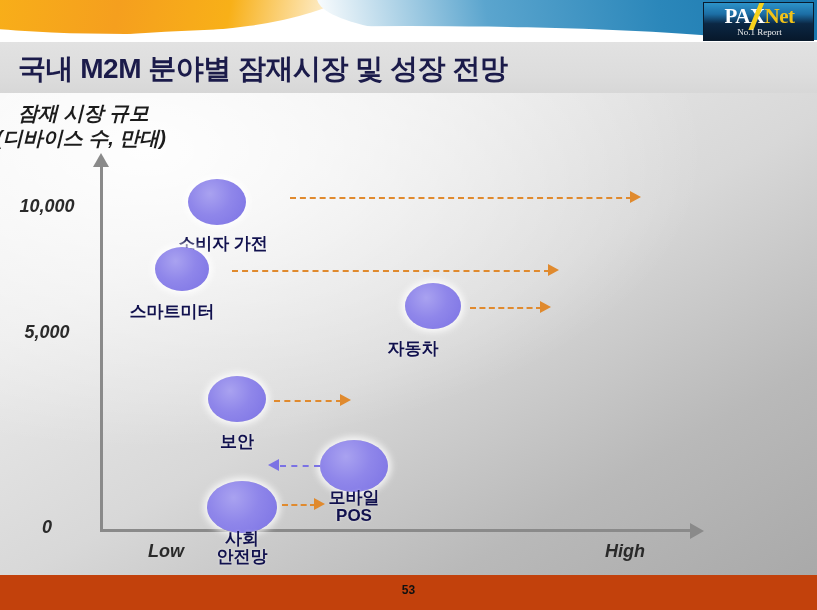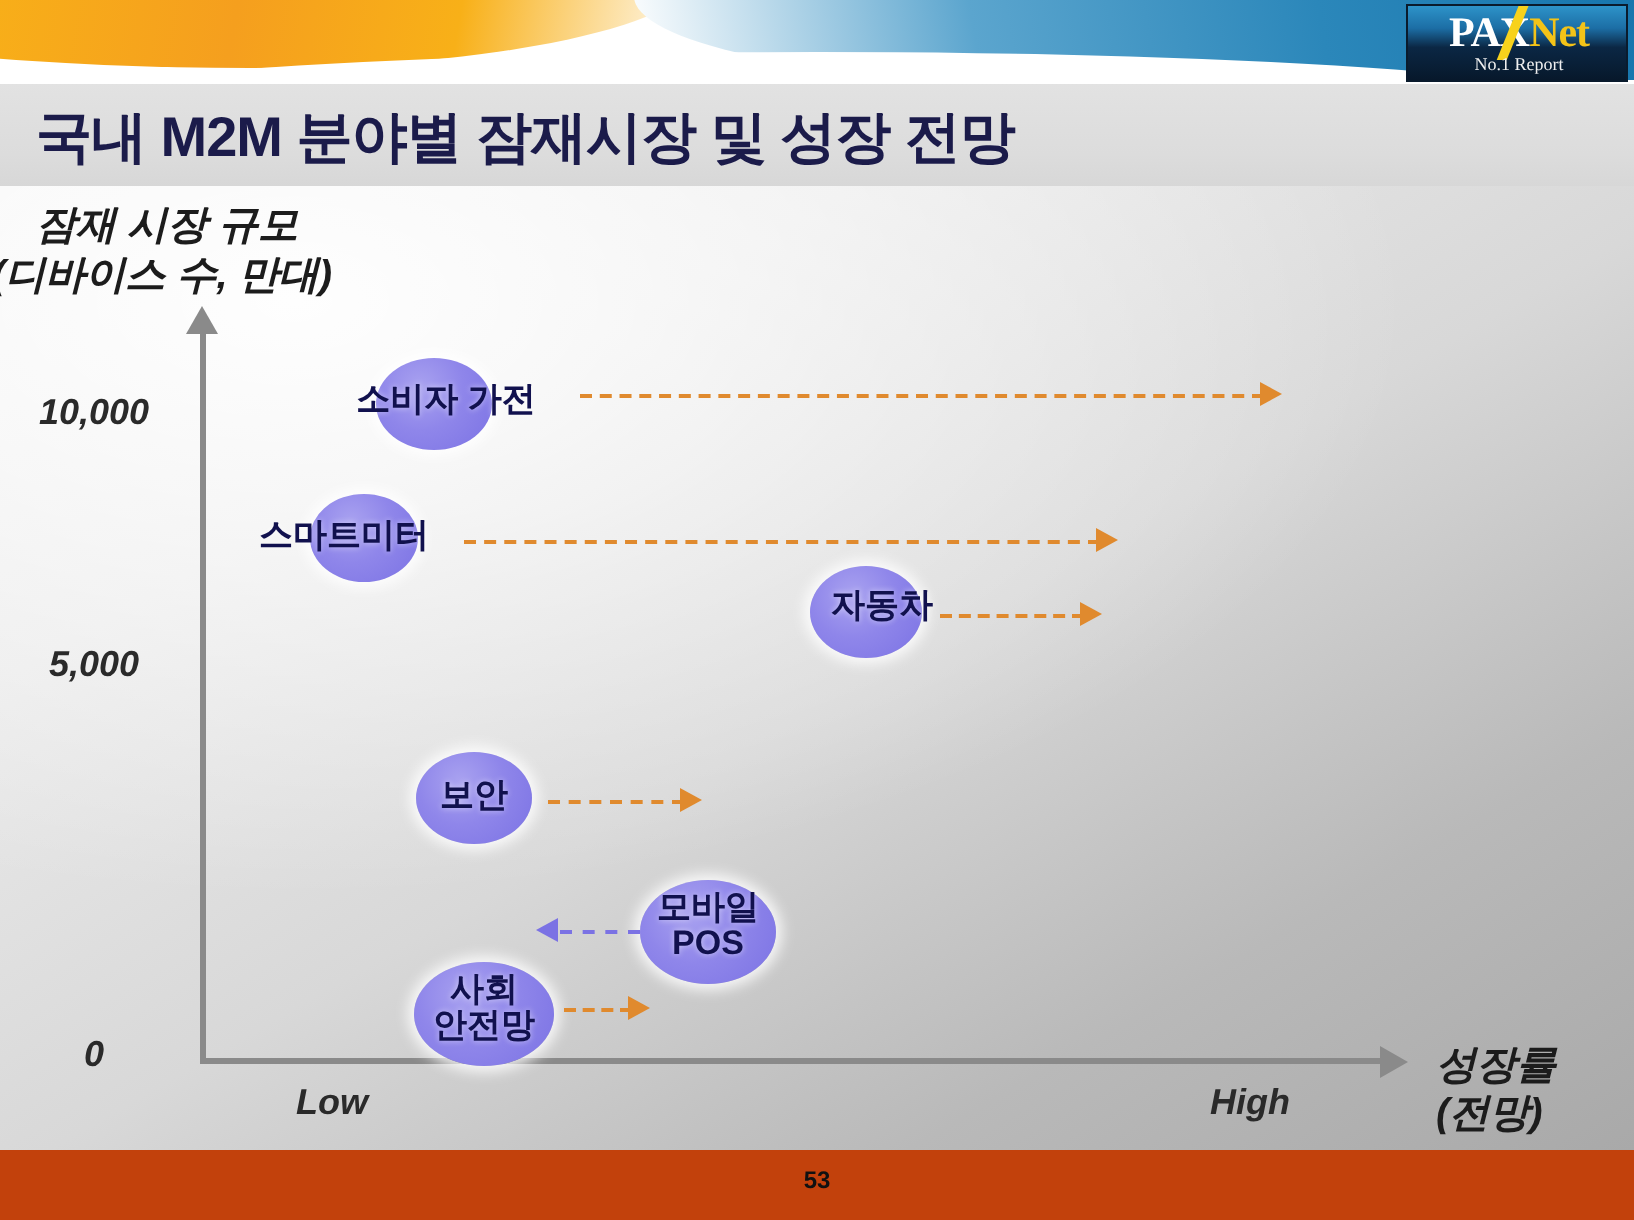--- a/index.html
+++ b/index.html
@@ -197,20 +197,21 @@
   }
   .bubble-label {
     position: absolute;
     font-size: 17px;
     font-weight: bold;
     color: #11114e;
     white-space: nowrap;
     text-align: center;
     line-height: 18px;
     text-shadow: 0 0 3px rgba(255,255,255,0.55);
+    margin-top: 44px;
   }
 
   
   .arrow {
     position: absolute;
     height: 0;
     border-top: 2px dashed #e08a2e;
   }
   .arrow-head {
     position: absolute;
@@ -265,24 +266,20 @@
   <div class="title-text">국내 M2M 분야별 잠재시장 및 성장 전망</div>
 </div>
 
 <div class="chart-panel">
 
   <div class="axis-title-y">
     <span>잠재 시장 규모</span>
     <span class="l2">(디바이스 수, 만대)</span>
   </div>
 
-  <div class="axis-title-x">
-    <span>성장률</span><br>
-    <span>(전망)</span>
-  </div>
 
   <div class="y-axis"></div>
   <div class="y-axis-head"></div>
   <div class="x-axis"></div>
   <div class="x-axis-head"></div>
 
   <div class="ytick-wrap" style="top:103px;">
     <div class="ytick">10,000</div>
   </div>
   <div class="ytick-wrap" style="top:229px;">
@@ -299,21 +296,21 @@
   <div class="bubble-label" style="left:158px; top:98px; width:130px;">소비자 가전</div>
   <div class="arrow" style="left:290px; top:104px; width:342px;"></div>
   <div class="arrow-head" style="left:630px; top:98px;"></div>
 
   <div class="bubble" style="left:155px; top:154px; width:54px; height:44px;"></div>
   <div class="bubble-label" style="left:110px; top:166px; width:124px;">스마트미터</div>
   <div class="arrow" style="left:232px; top:177px; width:318px;"></div>
   <div class="arrow-head" style="left:548px; top:171px;"></div>
 
   <div class="bubble" style="left:405px; top:190px; width:56px; height:46px;"></div>
-  <div class="bubble-label" style="left:400px; top:203px; width:82px;font-family:Liberation Mono, monospace;">자동차</div>
+  <div class="bubble-label" style="left:372px; top:203px; width:82px;">자동차</div>
   <div class="arrow" style="left:470px; top:214px; width:72px;"></div>
   <div class="arrow-head" style="left:540px; top:208px;"></div>
 
   <div class="bubble" style="left:208px; top:283px; width:58px; height:46px;"></div>
   <div class="bubble-label" style="left:207px; top:296px; width:60px;">보안</div>
   <div class="arrow" style="left:274px; top:307px; width:68px;"></div>
   <div class="arrow-head" style="left:340px; top:301px;"></div>
 
   <div class="bubble" style="left:320px; top:347px; width:68px; height:52px;"></div>
   <div class="bubble-label" style="left:318px; top:352px; width:72px;">

